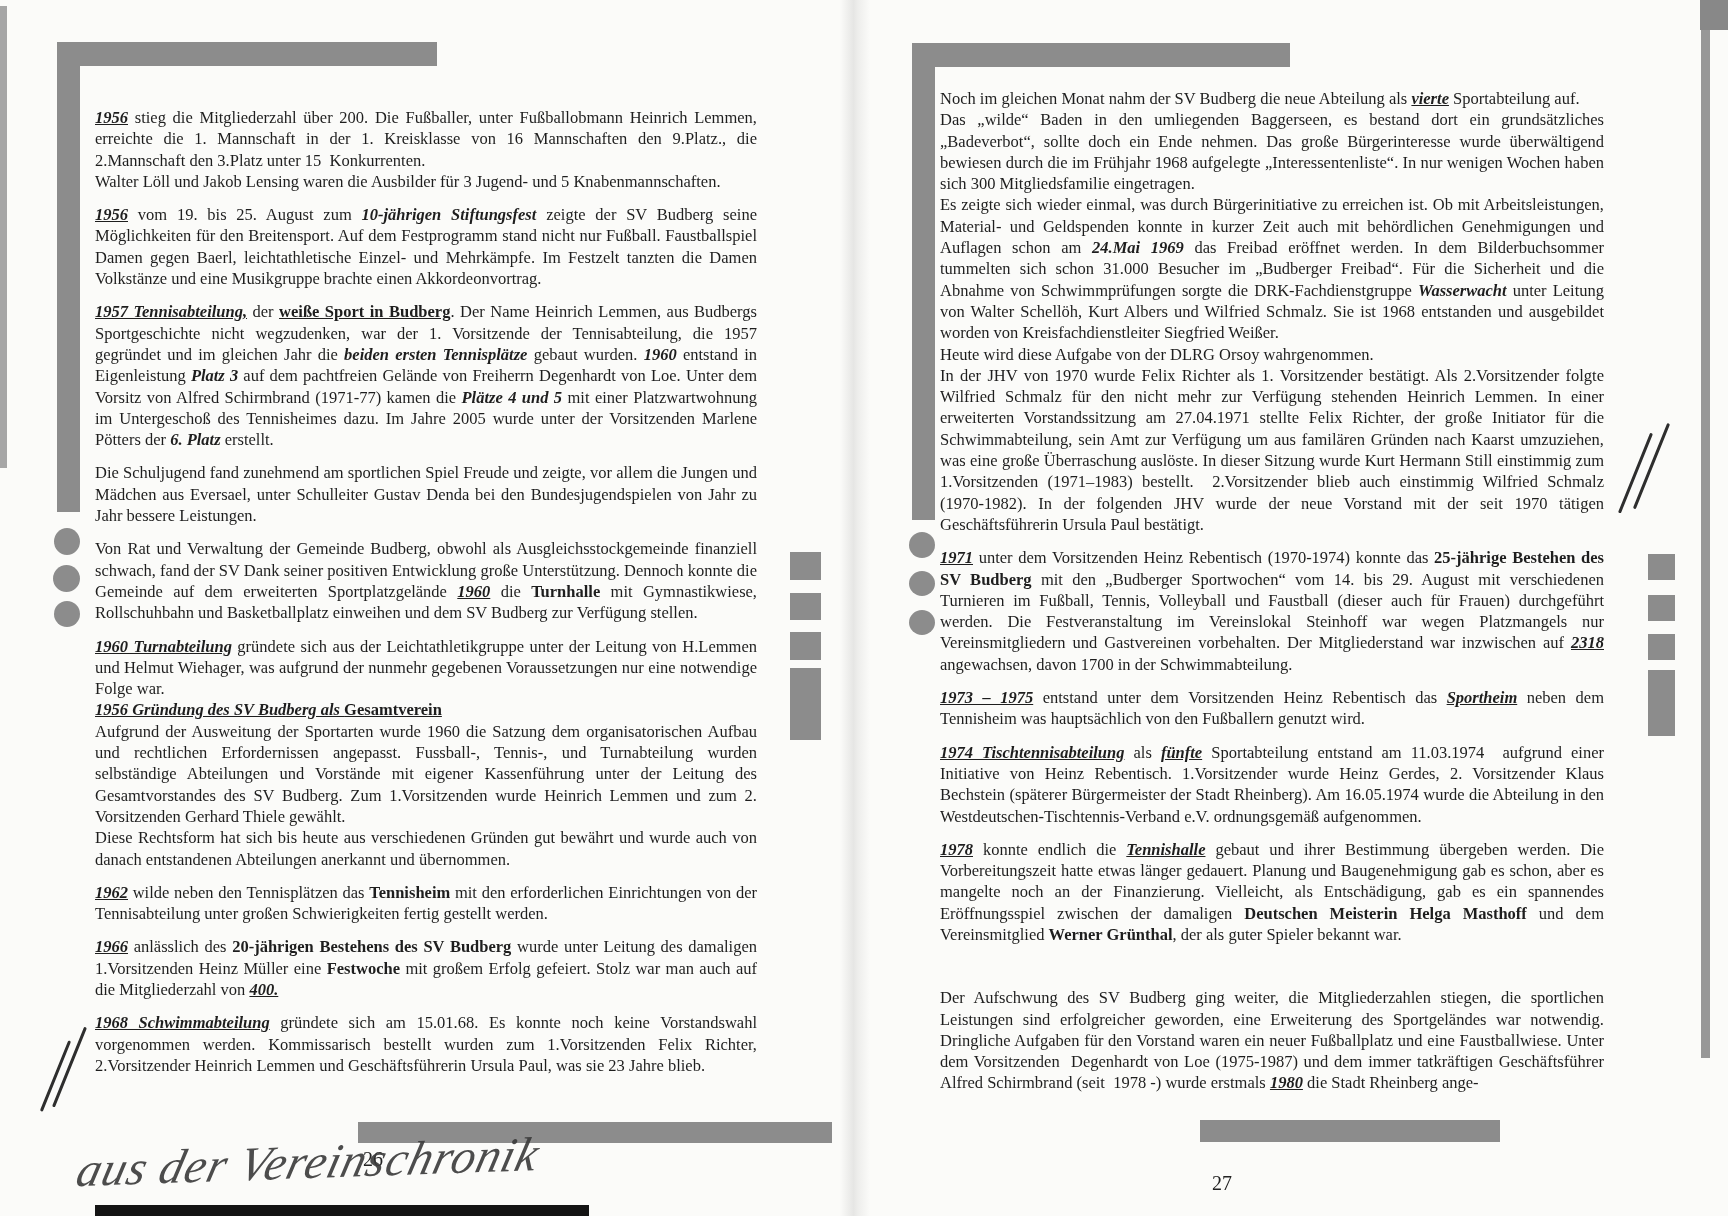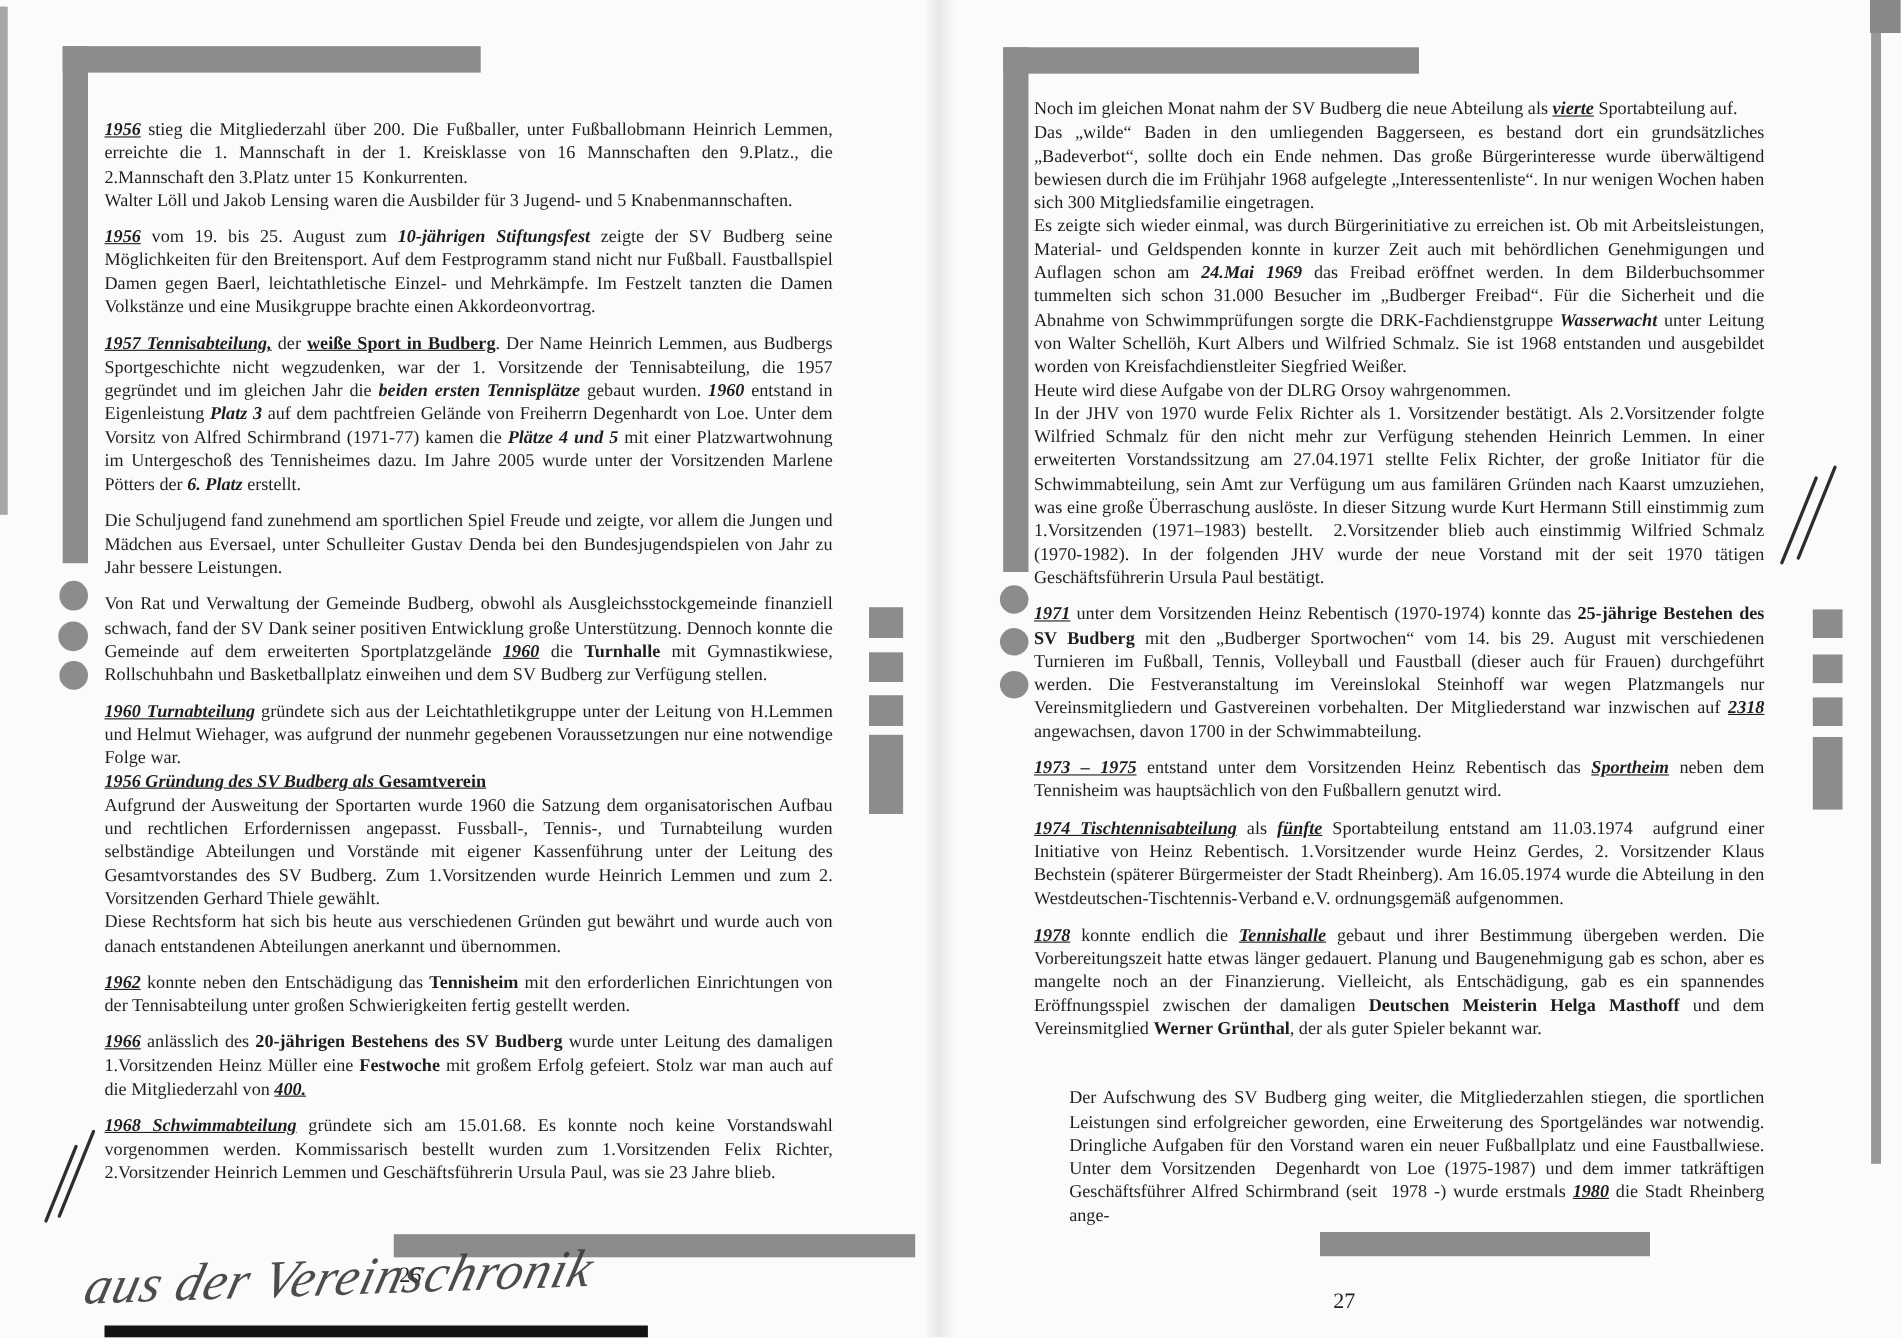--- a/index.html
+++ b/index.html
@@ -52,21 +52,21 @@
   .bbar.lp{left:358px;top:1122px;width:474px;height:21px;}
   .bbar.rp{left:1200px;top:1120px;width:300px;height:22px;}
   .blackbar{position:absolute;left:95px;top:1205px;width:494px;height:11px;background:#141414;}
 
   
   .page-text{position:absolute;color:var(--ink);font-size:16.5px;line-height:21.3px;text-align:justify;}
   .page-text.lp{left:95px;top:80px;width:662px;margin-top:27px;}
   .page-text.rp{left:940px;top:88px;width:664px;}
   .para{margin:12px 0 0 0;white-space:pre-wrap;}
   .para.tight{margin-top:0;}
-  .para.large{margin-top:42px;margin-left:32px;}
+  .para.large{margin-top:42px;}
   .page-text .para:first-child{margin-top:0;}
   .s-b{font-weight:bold;}
   .s-i{font-style:italic;}
   .s-u{text-decoration:underline;}
 
   .page-number{position:absolute;font-size:20px;color:#222;}
   .pn.lp{left:363px;top:1148px;}
   .pn.rp{left:1212px;top:1172px;}
 
   .handwriting{
@@ -123,21 +123,21 @@
     <p class="para tight"><span class="s-b s-i s-u">1956</span><span> stieg die Mitgliederzahl über 200. Die Fußballer, unter Fußballobmann Heinrich Lemmen, erreichte die 1. Mannschaft in der 1. Kreisklasse von 16 Mannschaften den 9.Platz., die 2.Mannschaft den 3.Platz unter 15  Konkurrenten.
 Walter Löll und Jakob Lensing waren die Ausbilder für 3 Jugend- und 5 Knabenmannschaften.</span></p>
     <p class="para"><span class="s-b s-i s-u">1956</span><span> vom 19. bis 25. August zum </span><span class="s-b s-i">10-jährigen Stiftungsfest</span><span> zeigte der SV Budberg seine Möglichkeiten für den Breitensport. Auf dem Festprogramm stand nicht nur Fußball. Faustballspiel Damen gegen Baerl, leichtathletische Einzel- und Mehrkämpfe. Im Festzelt tanzten die Damen Volkstänze und eine Musikgruppe brachte einen Akkordeonvortrag.</span></p>
     <p class="para"><span class="s-b s-i s-u">1957 Tennisabteilung,</span><span> der </span><span class="s-b s-u">weiße Sport in Budberg</span><span>. Der Name Heinrich Lemmen, aus Budbergs Sportgeschichte nicht wegzudenken, war der 1. Vorsitzende der Tennisabteilung, die 1957 gegründet und im gleichen Jahr die </span><span class="s-b s-i">beiden ersten Tennisplätze</span><span> gebaut wurden. </span><span class="s-b s-i">1960</span><span> entstand in Eigenleistung </span><span class="s-b s-i">Platz 3</span><span> auf dem pachtfreien Gelände von Freiherrn Degenhardt von Loe. Unter dem Vorsitz von Alfred Schirmbrand (1971-77) kamen die </span><span class="s-b s-i">Plätze 4 und 5</span><span> mit einer Platzwartwohnung im Untergeschoß des Tennisheimes dazu. Im Jahre 2005 wurde unter der Vorsitzenden Marlene Pötters der </span><span class="s-b s-i">6. Platz</span><span> erstellt.</span></p>
     <p class="para"><span>Die Schuljugend fand zunehmend am sportlichen Spiel Freude und zeigte, vor allem die Jungen und Mädchen aus Eversael, unter Schulleiter Gustav Denda bei den Bundesjugendspielen von Jahr zu Jahr bessere Leistungen.</span></p>
     <p class="para"><span>Von Rat und Verwaltung der Gemeinde Budberg, obwohl als Ausgleichsstockgemeinde finanziell schwach, fand der SV Dank seiner positiven Entwicklung große Unterstützung. Dennoch konnte die Gemeinde auf dem erweiterten Sportplatzgelände </span><span class="s-b s-i s-u">1960</span><span> die </span><span class="s-b">Turnhalle</span><span> mit Gymnastikwiese, Rollschuhbahn und Basketballplatz einweihen und dem SV Budberg zur Verfügung stellen.</span></p>
     <p class="para"><span class="s-b s-i s-u">1960 Turnabteilung</span><span> gründete sich aus der Leichtathletikgruppe unter der Leitung von H.Lemmen und Helmut Wiehager, was aufgrund der nunmehr gegebenen Voraussetzungen nur eine notwendige Folge war.</span></p>
     <p class="para tight"><span class="s-b s-i s-u">1956 Gründung des SV Budberg als </span><span class="s-b s-u">Gesamtverein</span></p>
     <p class="para tight"><span>Aufgrund der Ausweitung der Sportarten wurde 1960 die Satzung dem organisatorischen Aufbau und rechtlichen Erfordernissen angepasst. Fussball-, Tennis-, und Turnabteilung wurden selbständige Abteilungen und Vorstände mit eigener Kassenführung unter der Leitung des Gesamtvorstandes des SV Budberg. Zum 1.Vorsitzenden wurde Heinrich Lemmen und zum 2. Vorsitzenden Gerhard Thiele gewählt.
 Diese Rechtsform hat sich bis heute aus verschiedenen Gründen gut bewährt und wurde auch von danach entstandenen Abteilungen anerkannt und übernommen.</span></p>
-    <p class="para"><span class="s-b s-i s-u">1962</span><span> konnte neben den Entschädigung das </span><span class="s-b">Tennisheim</span><span> mit den erforderlichen Einrichtungen von der Tennisabteilung unter großen Schwierigkeiten fertig gestellt werden.</span></p>
+    <p class="para"><span class="s-b s-i s-u">1962</span><span> wilde neben den Tennisplätzen das </span><span class="s-b">Tennisheim</span><span> mit den erforderlichen Einrichtungen von der Tennisabteilung unter großen Schwierigkeiten fertig gestellt werden.</span></p>
     <p class="para"><span class="s-b s-i s-u">1966</span><span> anlässlich des </span><span class="s-b">20-jährigen Bestehens des SV Budberg</span><span> wurde unter Leitung des damaligen 1.Vorsitzenden Heinz Müller eine </span><span class="s-b">Festwoche</span><span> mit großem Erfolg gefeiert. Stolz war man auch auf die Mitgliederzahl von </span><span class="s-b s-i s-u">400.</span></p>
     <p class="para"><span class="s-b s-i s-u">1968 Schwimmabteilung</span><span> gründete sich am 15.01.68. Es konnte noch keine Vorstandswahl vorgenommen werden. Kommissarisch bestellt wurden zum 1.Vorsitzenden Felix Richter, 2.Vorsitzender Heinrich Lemmen und Geschäftsführerin Ursula Paul, was sie 23 Jahre blieb.</span></p>
   </div>
 <div class="page-text rp">
     <p class="para tight"><span>Noch im gleichen Monat nahm der SV Budberg die neue Abteilung als </span><span class="s-b s-i s-u">vierte</span><span> Sportabteilung auf.
 Das „wilde“ Baden in den umliegenden Baggerseen, es bestand dort ein grundsätzliches „Badeverbot“, sollte doch ein Ende nehmen. Das große Bürgerinteresse wurde überwältigend bewiesen durch die im Frühjahr 1968 aufgelegte „Interessentenliste“. In nur wenigen Wochen haben sich 300 Mitgliedsfamilie eingetragen.
 Es zeigte sich wieder einmal, was durch Bürgerinitiative zu erreichen ist. Ob mit Arbeitsleistungen, Material- und Geldspenden konnte in kurzer Zeit auch mit behördlichen Genehmigungen und Auflagen schon am </span><span class="s-b s-i">24.Mai 1969</span><span> das Freibad eröffnet werden. In dem Bilderbuchsommer tummelten sich schon 31.000 Besucher im „Budberger Freibad“. Für die Sicherheit und die Abnahme von Schwimmprüfungen sorgte die DRK-Fachdienstgruppe </span><span class="s-b s-i">Wasserwacht</span><span> unter Leitung von Walter Schellöh, Kurt Albers und Wilfried Schmalz. Sie ist 1968 entstanden und ausgebildet worden von Kreisfachdienstleiter Siegfried Weißer.
 Heute wird diese Aufgabe von der DLRG Orsoy wahrgenommen.
 In der JHV von 1970 wurde Felix Richter als 1. Vorsitzender bestätigt. Als 2.Vorsitzender folgte Wilfried Schmalz für den nicht mehr zur Verfügung stehenden Heinrich Lemmen. In einer erweiterten Vorstandssitzung am 27.04.1971 stellte Felix Richter, der große Initiator für die Schwimmabteilung, sein Amt zur Verfügung um aus familären Gründen nach Kaarst umzuziehen, was eine große Überraschung auslöste. In dieser Sitzung wurde Kurt Hermann Still einstimmig zum 1.Vorsitzenden (1971–1983) bestellt.  2.Vorsitzender blieb auch einstimmig Wilfried Schmalz (1970-1982). In der folgenden JHV wurde der neue Vorstand mit der seit 1970 tätigen Geschäftsführerin Ursula Paul bestätigt.</span></p>
     <p class="para"><span class="s-b s-i s-u">1971</span><span> unter dem Vorsitzenden Heinz Rebentisch (1970-1974) konnte das </span><span class="s-b">25-jährige Bestehen des SV Budberg</span><span> mit den „Budberger Sportwochen“ vom 14. bis 29. August mit verschiedenen Turnieren im Fußball, Tennis, Volleyball und Faustball (dieser auch für Frauen) durchgeführt werden. Die Festveranstaltung im Vereinslokal Steinhoff war wegen Platzmangels nur Vereinsmitgliedern und Gastvereinen vorbehalten. Der Mitgliederstand war inzwischen auf </span><span class="s-b s-i s-u">2318</span><span> angewachsen, davon 1700 in der Schwimmabteilung.</span></p>

